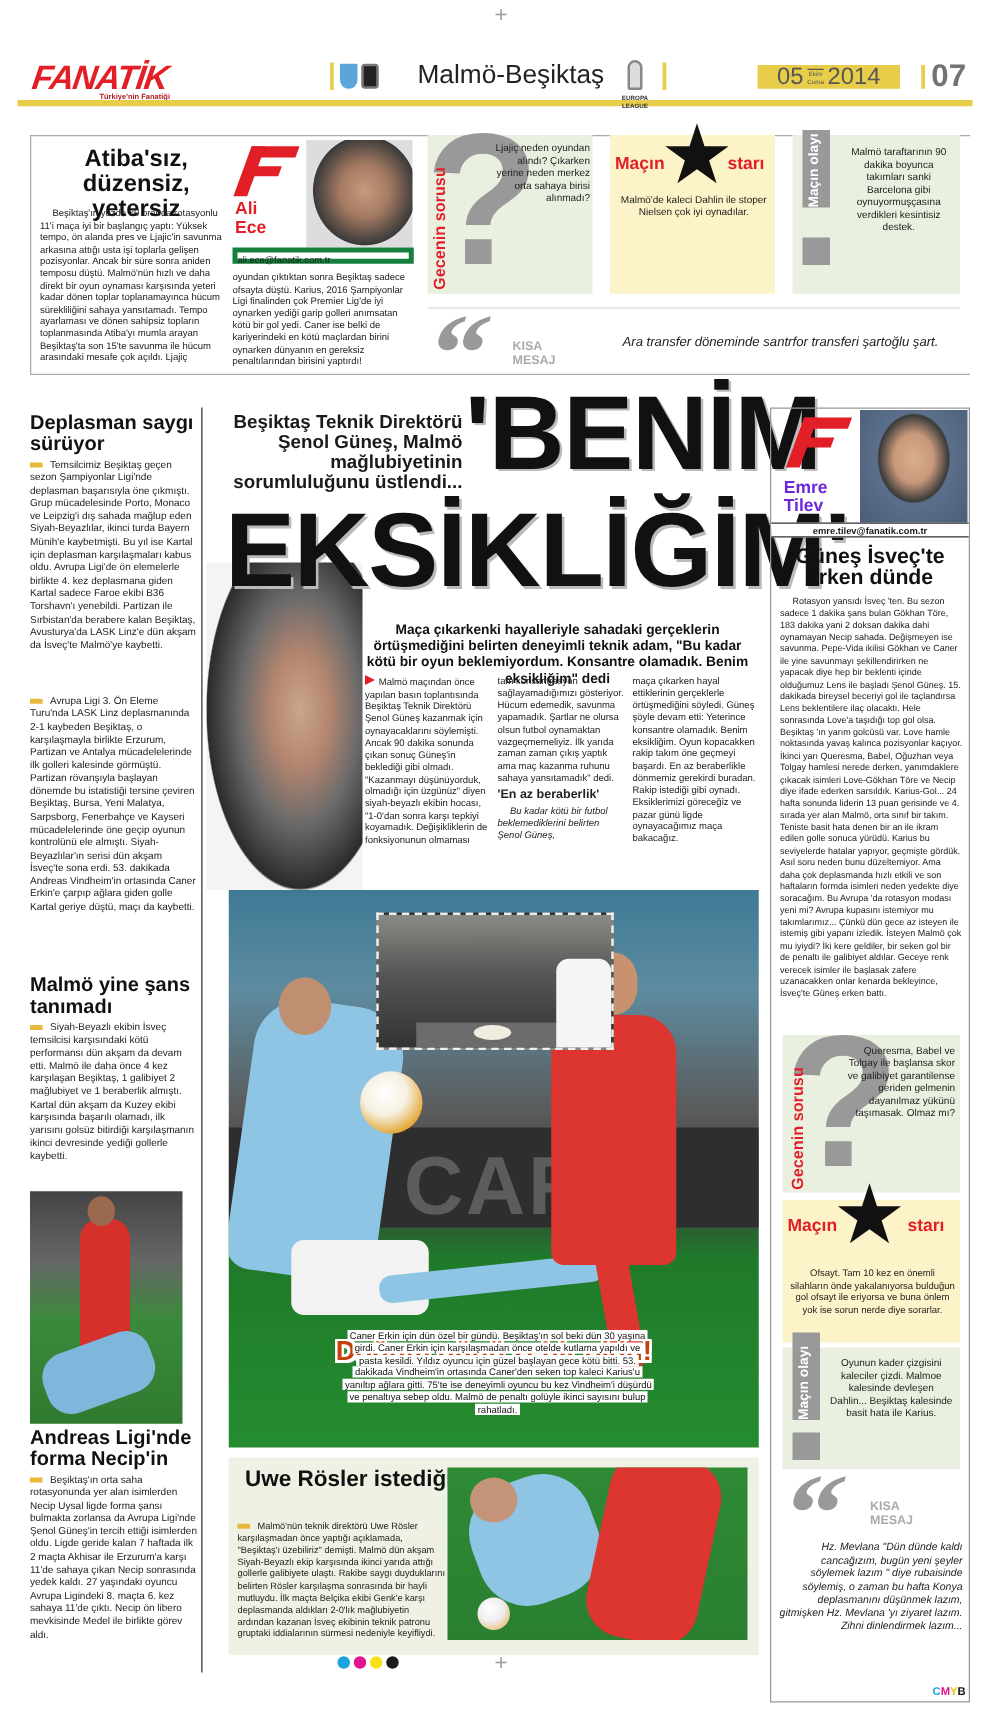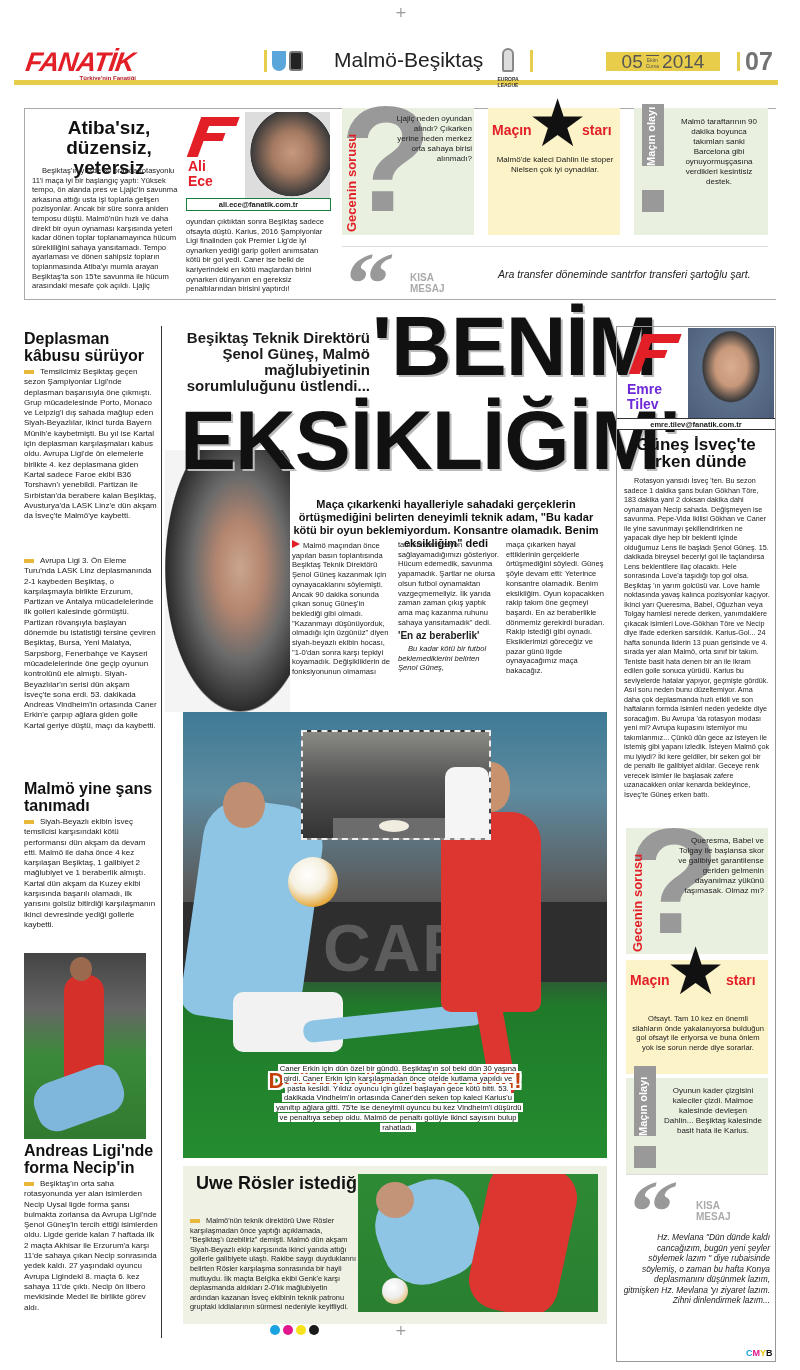--- a/index.html
+++ b/index.html
@@ -33,21 +33,21 @@
   
   .top-box { left: 24px; top: 108px; width: 752px; height: 192px; border: 1px solid #aaa; border-right: none; border-bottom: 1px solid #aaa; }
   .atiba-title { left: 36px; top: 118px; width: 146px; text-align: center; font-size: 19px; font-weight: bold; line-height: 20px; color: #111; }
   .col-text { font-size: 7.6px; line-height: 9.6px; color: #222; }
   .atiba-p1 { left: 32px; top: 166px; width: 148px; text-indent: 10px; }
   .atiba-p2 { left: 186px; top: 217px; width: 140px; }
   .author-f { left: 188px; top: 117px; width: 50px; height: 44px; }
   .f-shape { position: absolute; background: #e21f26; transform: skewX(-20deg); }
   .author-name-ali { left: 188px; top: 159px; font-size: 14px; font-weight: bold; color: #e21f26; line-height: 15px; }
   .author-photo-ali { left: 245px; top: 112px; width: 85px; height: 90px; background: radial-gradient(ellipse at 55% 45%, #c79a7e 0%, #a47a62 30%, #3a3a3a 62%, #ddd 63%); }
-  .author-mail-ali { left: 186px; top: 198px; width: 145px; height: 13px; border: 1px solid #15803d; font-size: 7.5px; font-weight: bold; text-align: center; line-height: 12px; background: #fff; }
+  .author-mail-ali { left: 186px; top: 198px; width: 145px; height: 13px; border: 4px solid #15803d; font-size: 7.5px; font-weight: normal; text-align: left; line-height: 12px; background: #fff; }
 
   .gecenin-box { left: 342px; top: 108px; width: 132px; height: 127px; background: #eaf0e0; }
   .qmark { position: absolute; font-weight: 900; color: #999; font-family: "Liberation Sans", sans-serif; }
   .vert-label { position: absolute; transform: rotate(-90deg); transform-origin: left top; white-space: nowrap; font-weight: bold; }
   .gecenin-text { left: 396px; top: 114px; width: 76px; text-align: right; font-size: 8px; line-height: 10px; color: #222; }
 
   .star-box { left: 488px; top: 108px; width: 132px; height: 127px; background: #fdf3c8; }
   .star { position: absolute; color: #111; line-height: 1; }
   .macin-l { font-size: 14px; font-weight: bold; color: #e21f26; position: absolute; }
   .star-text { left: 496px; top: 155px; width: 118px; text-align: center; font-size: 8px; line-height: 10px; }
@@ -208,21 +208,21 @@
 <div class="quote-glyph" style="left:344px; top:244px;">“</div>
 <div class="kisa-label" style="left:410px; top:272px;">
   <div>KISA</div>
   <div>MESAJ</div>
 </div>
 <div class="abs kisa-msg">Ara transfer döneminde santrfor transferi şartoğlu şart.</div>
 
 <div class="abs left-vline"></div>
 
 <div class="abs" style="left:24px; top:330px; width:134px;">
-  <div class="side-h">Deplasman kâbusu sürüyor</div>
+  <div class="side-h">Deplasman saygı sürüyor</div>
   <div class="side-p" style="margin-top:3px;"><span class="bullet"></span><span>Temsilcimiz Beşiktaş geçen sezon Şampiyonlar Ligi'nde deplasman başarısıyla öne çıkmıştı. Grup mücadelesinde Porto, Monaco ve Leipzig'i dış sahada mağlup eden Siyah-Beyazlılar, ikinci turda Bayern Münih'e kaybetmişti. Bu yıl ise Kartal için deplasman karşılaşmaları kabus oldu. Avrupa Ligi'de ön elemelerle birlikte 4. kez deplasmana giden Kartal sadece Faroe ekibi B36 Torshavn'ı yenebildi. Partizan ile Sırbistan'da berabere kalan Beşiktaş, Avusturya'da LASK Linz'e dün akşam da İsveç'te Malmö'ye kaybetti.</span></div>
 </div>
 
 <div class="abs" style="left:24px; top:553px; width:134px;">
   <div class="side-p" style="margin-top:3px;"><span class="bullet"></span><span>Avrupa Ligi 3. Ön Eleme Turu'nda LASK Linz deplasmanında 2-1 kaybeden Beşiktaş, o karşılaşmayla birlikte Erzurum, Partizan ve Antalya mücadelelerinde ilk golleri kalesinde görmüştü. Partizan rövanşıyla başlayan dönemde bu istatistiği tersine çeviren Beşiktaş, Bursa, Yeni Malatya, Sarpsborg, Fenerbahçe ve Kayseri mücadelelerinde öne geçip oyunun kontrolünü ele almıştı. Siyah-Beyazlılar'ın serisi dün akşam İsveç'te sona erdi. 53. dakikada Andreas Vindheim'in ortasında Caner Erkin'e çarpıp ağlara giden golle Kartal geriye düştü, maçı da kaybetti.</span></div>
 </div>
 
 <div class="abs" style="left:24px; top:780px; width:134px;">
   <div class="side-h">Malmö yine şans tanımadı</div>
   <div class="side-p" style="margin-top:3px;"><span class="bullet"></span><span>Siyah-Beyazlı ekibin İsveç temsilcisi karşısındaki kötü performansı dün akşam da devam etti. Malmö ile daha önce 4 kez karşılaşan Beşiktaş, 1 galibiyet 2 mağlubiyet ve 1 beraberlik almıştı. Kartal dün akşam da Kuzey ekibi karşısında başarılı olamadı, ilk yarısını golsüz bitirdiği karşılaşmanın ikinci devresinde yediği gollerle kaybetti.</span></div>

